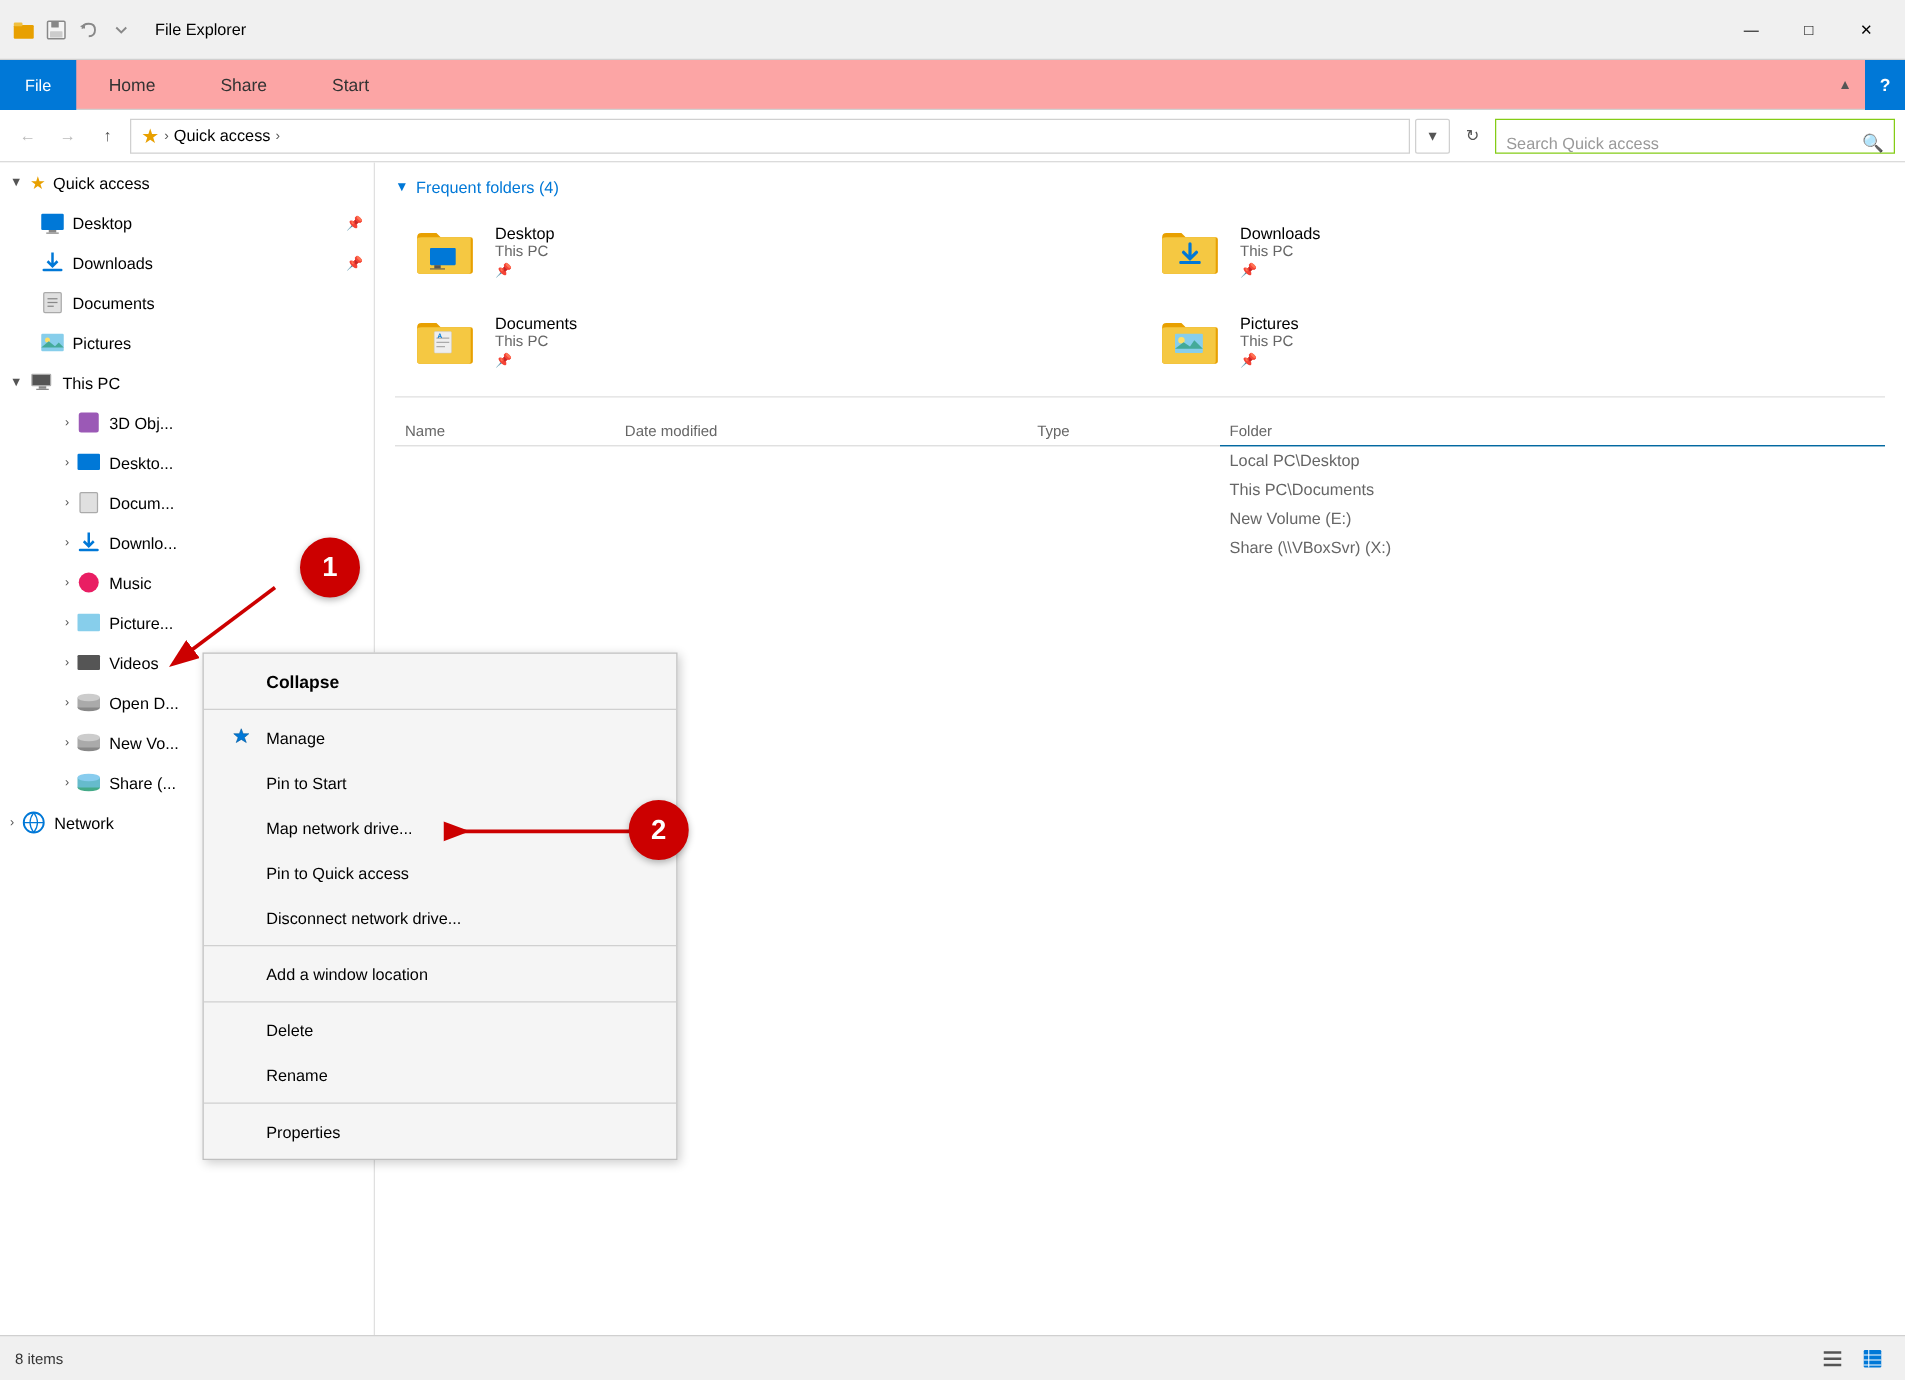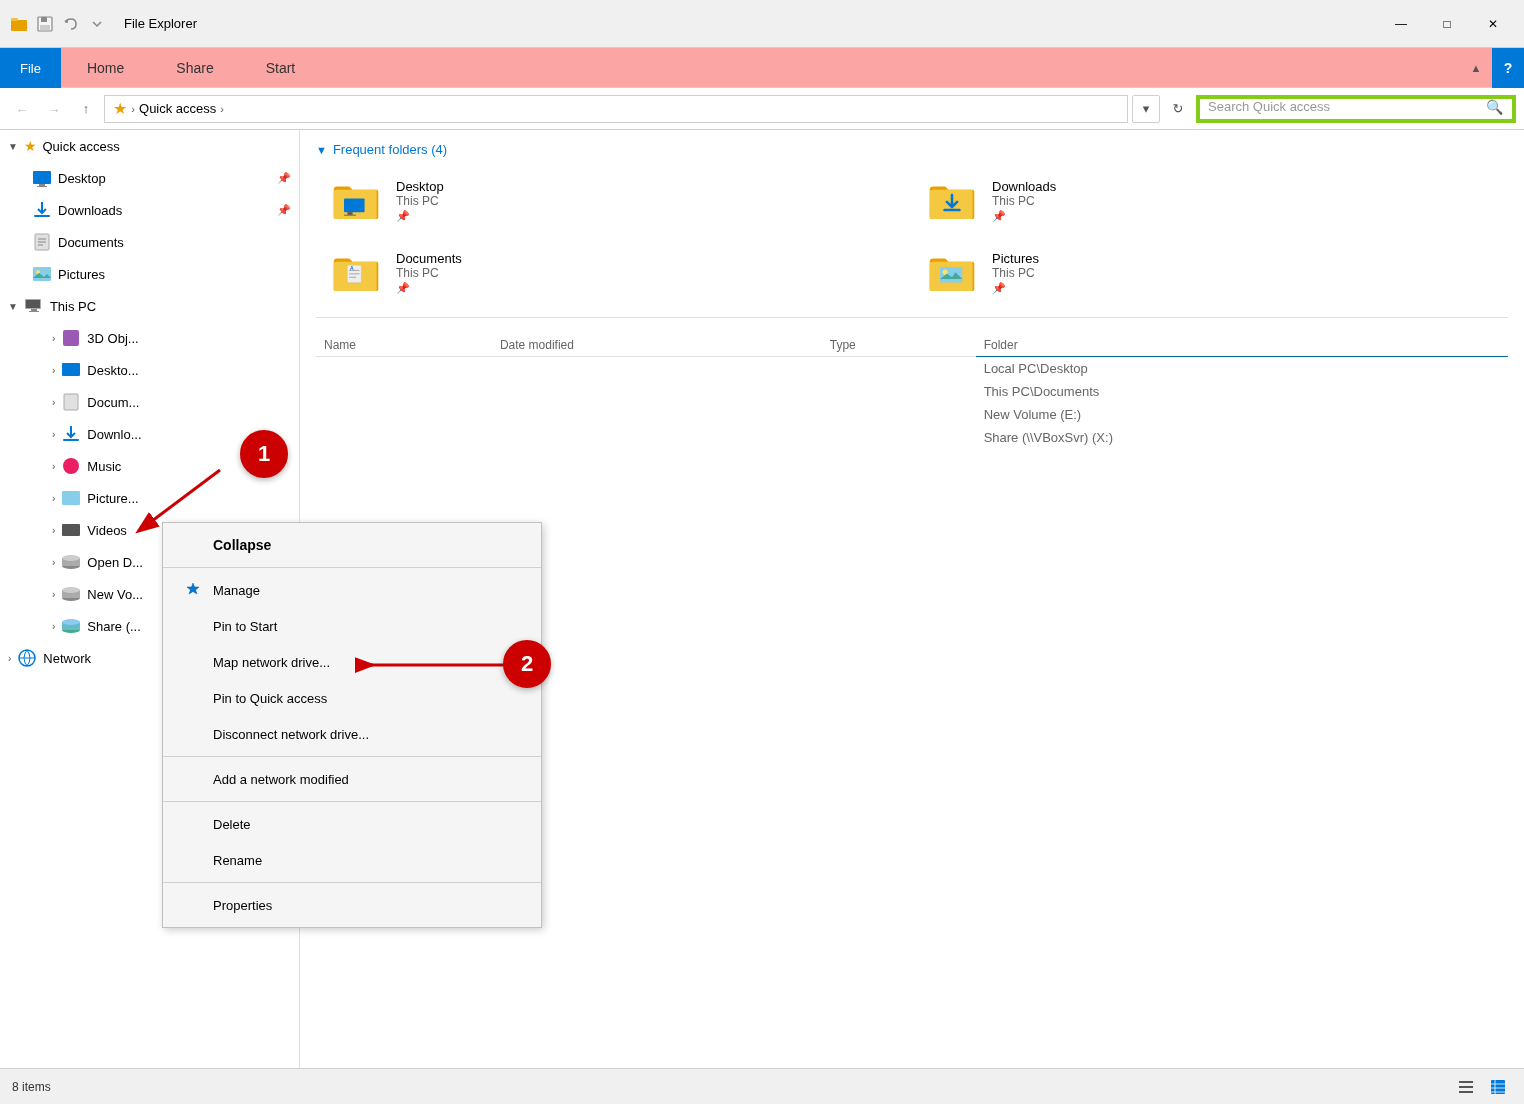--- a/index.html
+++ b/index.html
@@ -29,21 +29,21 @@
     
     .address-bar { display: flex; align-items: center; height: 42px; background: #fff; border-bottom: 1px solid #d0d0d0; padding: 0 8px; gap: 4px; }
     .nav-btn { width: 28px; height: 28px; display: flex; align-items: center; justify-content: center; cursor: pointer; border-radius: 2px; color: #555; }
     .nav-btn.disabled { color: #bbb; cursor: default; }
     .address-path { flex: 1; height: 28px; background: #fff; border: 1px solid #d0d0d0; display: flex; align-items: center; padding: 0 8px; gap: 4px; font-size: 13px; color: #000; cursor: pointer; }
     .path-star { color: #e8a000; font-size: 16px; }
     .path-text { color: #000; }
     .path-chevron { color: #555; font-size: 11px; }
     .address-dropdown { width: 28px; height: 28px; display: flex; align-items: center; justify-content: center; cursor: pointer; border: 1px solid #d0d0d0; color: #555; border-radius: 2px; }
     .address-refresh { width: 28px; height: 28px; display: flex; align-items: center; justify-content: center; cursor: pointer; border-radius: 2px; color: #555; }
-    .search-box { width: 320px; height: 28px; border: 4px solid #84cc16; display: flex; align-items: flex-start; padding: 0 8px; gap: 4px; cursor: text; }
+    .search-box { width: 320px; height: 28px; border: 1px solid #84cc16; display: flex; align-items: flex-end; padding: 0 8px; gap: 4px; cursor: text; }
     .search-text { flex: 1; font-size: 13px; color: #999; }
     .search-icon-btn { color: #555; font-size: 14px; cursor: pointer; }
 
     
     .main-layout { display: flex; height: calc(1104px - 48px - 40px - 42px - 36px); }
 
     
     .sidebar { width: 300px; border-right: 1px solid #e0e0e0; overflow-y: auto; background: #fff; flex-shrink: 0; }
     .sidebar-item { display: flex; align-items: center; height: 32px; padding: 0 8px; cursor: pointer; font-size: 13px; gap: 6px; }
     .sidebar-section { display: flex; align-items: center; height: 32px; padding: 0 8px; cursor: pointer; font-size: 13px; gap: 6px; font-weight: normal; }
@@ -519,21 +519,21 @@
 
     <div class="ctx-item">
       <span class="ctx-icon"></span>
       <span>Disconnect network drive...</span>
     </div>
 
     <div class="ctx-separator"></div>
 
     <div class="ctx-item">
       <span class="ctx-icon"></span>
-      <span>Add a network modified</span>
+      <span>Add a window location</span>
     </div>
 
     <div class="ctx-separator"></div>
 
     <div class="ctx-item">
       <span class="ctx-icon"></span>
       <span>Delete</span>
     </div>
 
     <div class="ctx-item">

